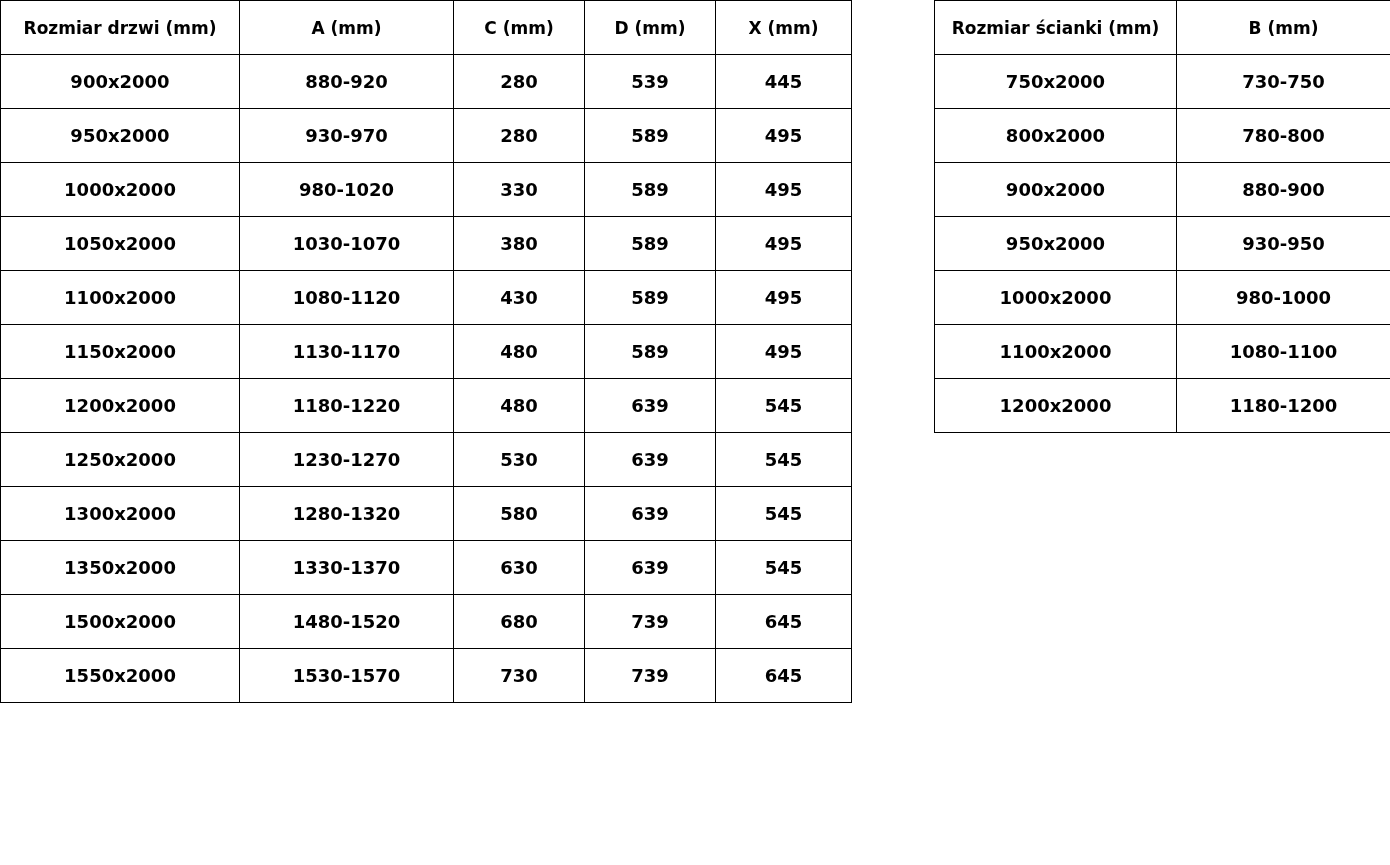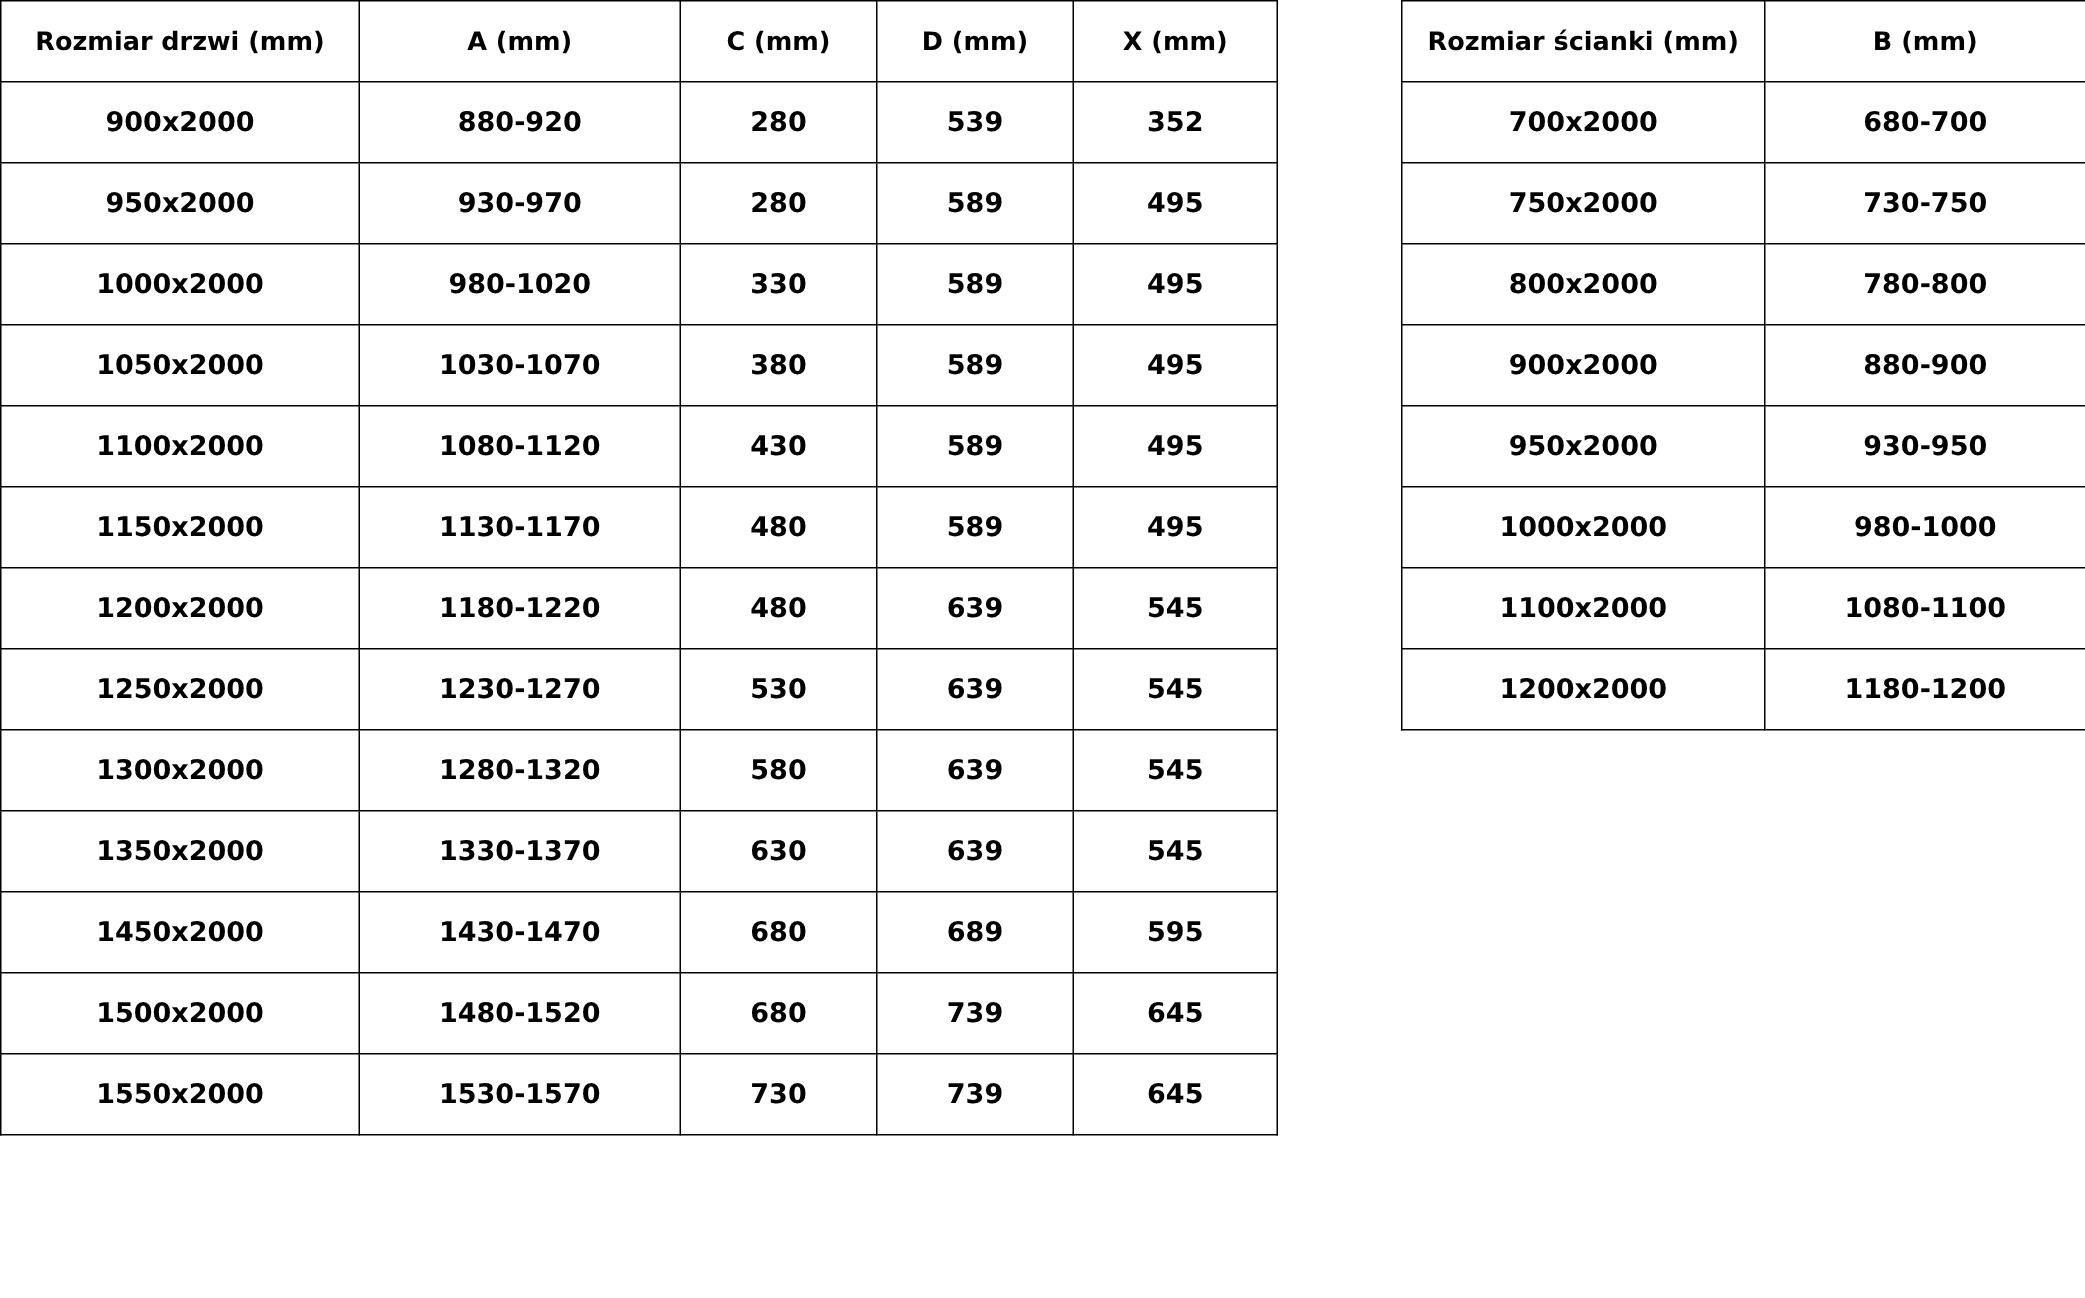--- a/index.html
+++ b/index.html
@@ -85,21 +85,21 @@
         <th>D (mm)</th>
         <th>X (mm)</th>
       </tr>
     </thead>
     <tbody>
         <tr>
           <td>900x2000</td>
           <td>880-920</td>
           <td>280</td>
           <td>539</td>
-          <td>352</td>
+          <td>445</td>
         </tr>
         <tr>
           <td>950x2000</td>
           <td>930-970</td>
           <td>280</td>
           <td>589</td>
           <td>495</td>
         </tr>
         <tr>
           <td>1000x2000</td>
@@ -149,27 +149,20 @@
           <td>580</td>
           <td>639</td>
           <td>545</td>
         </tr>
         <tr>
           <td>1350x2000</td>
           <td>1330-1370</td>
           <td>630</td>
           <td>639</td>
           <td>545</td>
-        </tr>
-        <tr>
-          <td>1450x2000</td>
-          <td>1430-1470</td>
-          <td>680</td>
-          <td>689</td>
-          <td>595</td>
         </tr>
         <tr>
           <td>1500x2000</td>
           <td>1480-1520</td>
           <td>680</td>
           <td>739</td>
           <td>645</td>
         </tr>
         <tr>
           <td>1550x2000</td>
@@ -187,24 +180,20 @@
         <col class="c-b">
     </colgroup>
     <thead>
       <tr>
         <th>Rozmiar ścianki (mm)</th>
         <th>B (mm)</th>
       </tr>
     </thead>
     <tbody>
         <tr>
-          <td>700x2000</td>
-          <td>680-700</td>
-        </tr>
-        <tr>
           <td>750x2000</td>
           <td>730-750</td>
         </tr>
         <tr>
           <td>800x2000</td>
           <td>780-800</td>
         </tr>
         <tr>
           <td>900x2000</td>
           <td>880-900</td>

